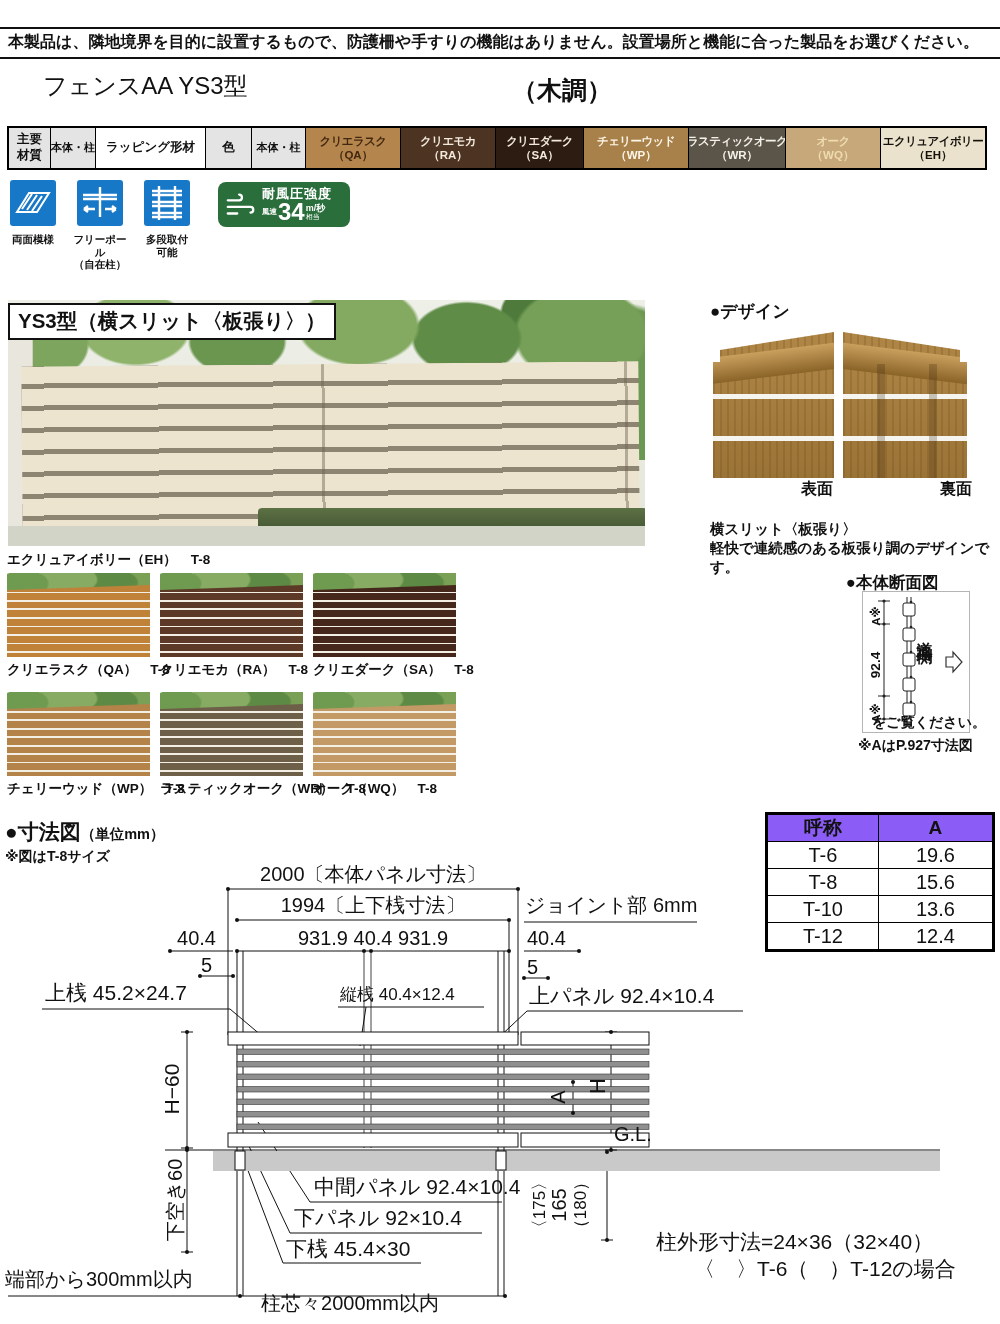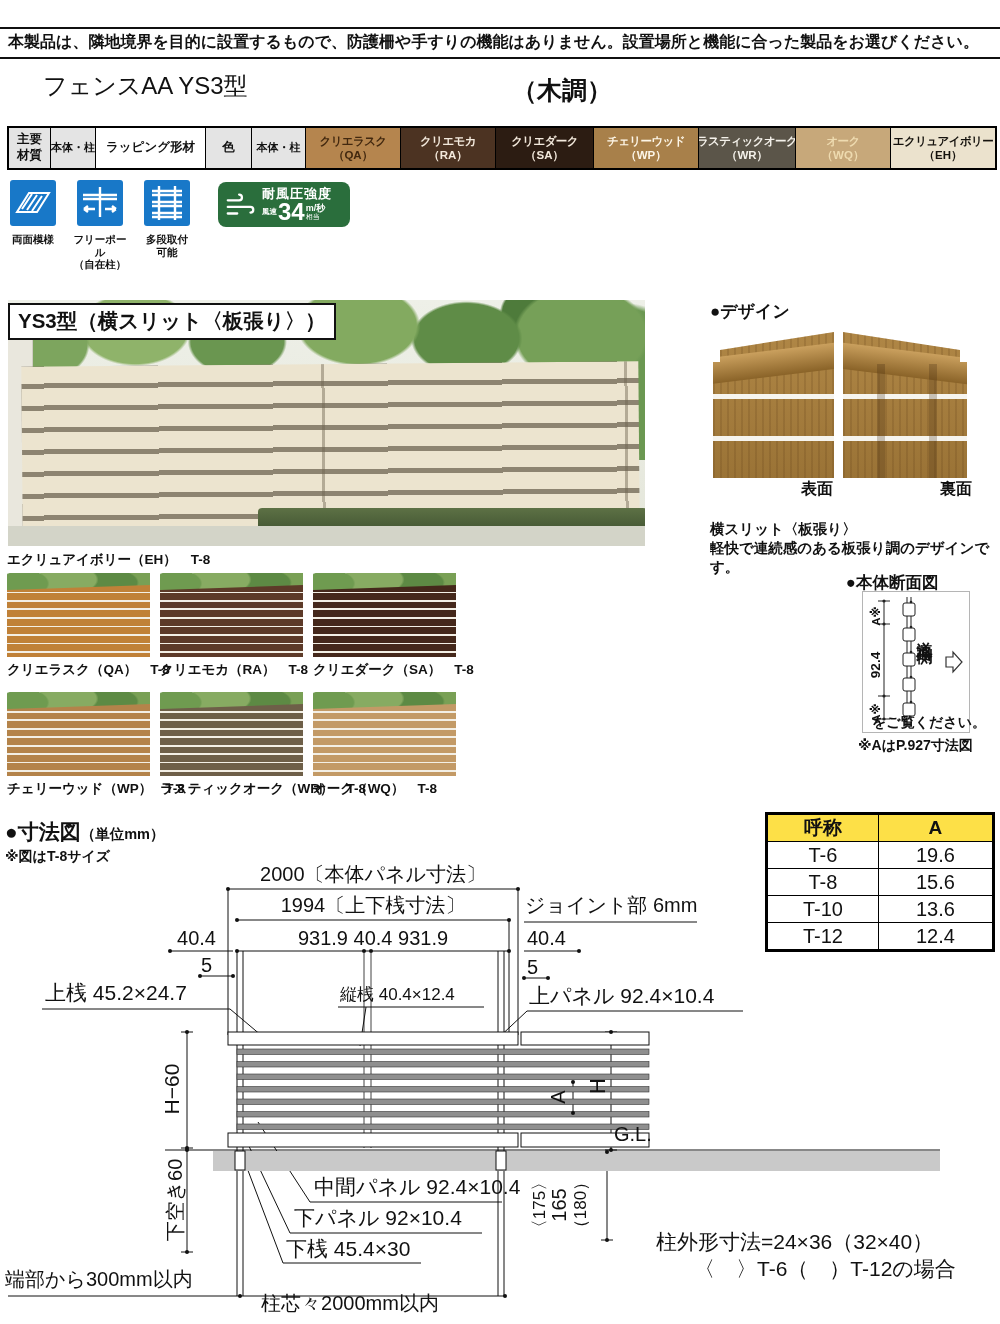--- a/index.html
+++ b/index.html
@@ -15,21 +15,21 @@
   
   .mtable{position:absolute;left:7px;top:126px;height:40px;display:flex;border:2px solid #000;}
   .mc{box-sizing:border-box;border-right:1px solid #000;display:flex;flex-direction:column;
       align-items:center;justify-content:center;text-align:center;font-size:12.5px;font-weight:700;
       line-height:1.25;background:#fff;white-space:nowrap;overflow:hidden;}
   .mc:last-child{border-right:none;}
   .mc .nm{letter-spacing:-0.6px;font-size:11.5px;}
   .mc .cd{font-size:11.5px;}
   .gray{background:#e4e4e4;}
   .cw0{width:42px;}.cw1{width:45px;font-size:11px;}.cw2{width:110px;}.cw3{width:46px;}
-  .cw4{width:54px;font-size:11px;}.cw5{width:95px;}.cw6{width:95px;}.cw7{width:98px;text-align:center;}
+  .cw4{width:54px;font-size:11px;}.cw5{width:95px;}.cw6{width:95px;}.cw7{width:88px;text-align:center;}
   .cw8{width:105px;}.cw9{width:97px;}.cw10{width:95px;}.cw11{width:104px;}
   
   .features{position:absolute;left:5px;top:180px;display:flex;gap:11px;}
   .feature{width:56px;text-align:center;}
   .feature .fl{margin-top:3px;font-size:10.5px;line-height:1.2;font-weight:600;}
   
   .wbadge{position:absolute;left:218px;top:182px;width:132px;height:45px;background:#2a6e3c;
           border-radius:8px;display:flex;align-items:center;padding:0 6px;box-sizing:border-box;color:#fff;}
   .wb-txt{margin-left:4px;line-height:1;}
   .wb-title{font-size:13px;font-weight:800;letter-spacing:1px;}
@@ -100,21 +100,21 @@
   .pos-s1{left:7px;top:573px;}.pos-s2{left:160px;top:573px;}.pos-s3{left:313px;top:573px;}
   .pos-s4{left:7px;top:692px;}.pos-s5{left:160px;top:692px;}.pos-s6{left:313px;top:692px;}
   .sw-cap{position:absolute;font-size:13.5px;font-weight:600;white-space:nowrap;}
   .pos-c1{left:7px;top:661px;}.pos-c2{left:160px;top:661px;}.pos-c3{left:313px;top:661px;}
   .pos-c4{left:7px;top:780px;}.pos-c5{left:160px;top:780px;}.pos-c6{left:313px;top:780px;}
   .sw-size{margin-left:13px;}
   
   .stable{position:absolute;left:765px;top:812px;width:230px;border-collapse:collapse;
           border:3px solid #000;}
   .stable th,.stable td{border:1px solid #000;text-align:center;padding:0;}
-  .stable th{height:25px;background:#fde047;font-size:19px;font-weight:700;}
+  .stable th{height:25px;background:#8b5cf6;font-size:19px;font-weight:700;}
   .stable td{height:26px;font-size:20px;font-weight:400;}
   .stable .c1{width:112px;}.stable .c2{width:115px;}
   
   .dg-head{position:absolute;left:5px;top:818px;}
   .dg-t{font-size:21px;font-weight:800;}
   .dg-u{font-size:14.5px;font-weight:700;}
   .dg-note{position:absolute;left:5px;top:848px;font-size:14px;font-weight:600;}
   svg.dg{position:absolute;left:0;top:855px;pointer-events:none;}
   svg.cs{position:absolute;left:862px;top:591px;pointer-events:none;}
   .dim{position:absolute;font-size:20px;font-weight:500;white-space:nowrap;line-height:1;}

